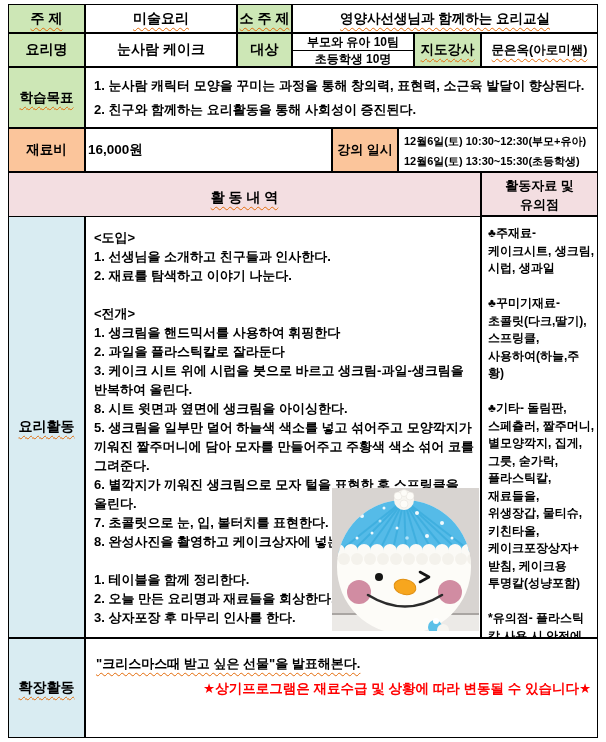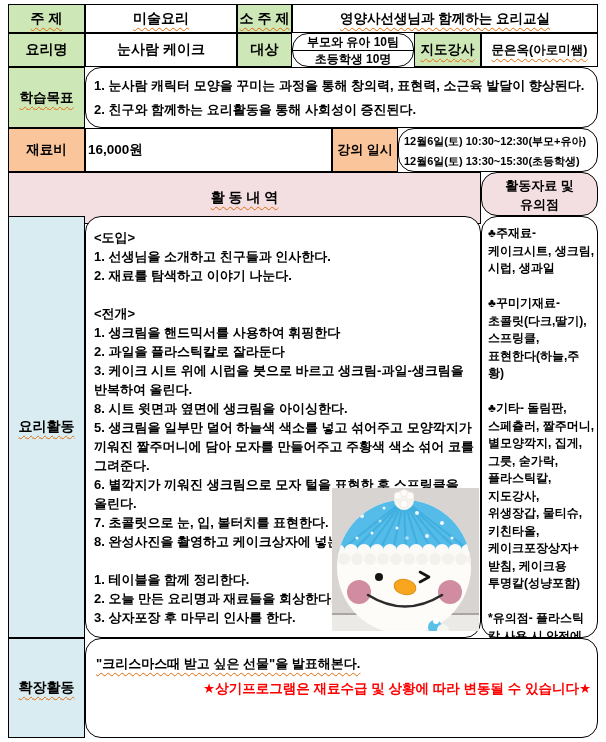--- a/index.html
+++ b/index.html
@@ -5,21 +5,21 @@
   html,body{margin:0;padding:0;background:#fff;}
   .page{position:relative;width:606px;height:742px;background:#fff;overflow:hidden;
         font-family:"Liberation Sans","DejaVu Sans",sans-serif;font-weight:700;color:#000;text-decoration:underline;}
   .tbl{position:absolute;left:8px;top:4px;width:590px;height:734px;}
   .cell{position:absolute;box-sizing:border-box;border:1px solid #000;background:#fff;
         display:flex;align-items:center;justify-content:center;text-align:center;}
   .g{background:var(--cell-green);}
   .o{background:var(--cell-orange);}
   .p{background:var(--cell-pink);}
   .bl{background:var(--cell-blue);}
-  .blk{display:block;border-radius:16px;}
+  .blk{display:block;}
   .sq{text-decoration-line:underline;text-decoration-style:wavy;
       text-decoration-color:var(--squiggle);text-decoration-thickness:1px;text-underline-offset:4px;}
   .f14{font-size:14px;} .f135{font-size:13.5px;} .f13{font-size:13px;}
   .aline{font-size:13px;line-height:19px;min-height:19px;text-align:left;}
   .mline{font-size:12px;line-height:17.5px;min-height:17.5px;text-align:left;}
   .gline{font-size:13px;line-height:24px;text-align:left;}
   .sline{font-size:11px;line-height:20px;text-align:left;white-space:nowrap;}
   .hline{font-size:13px;line-height:19px;text-align:center;}
   .half{height:16px;display:flex;align-items:center;justify-content:center;font-size:12px;line-height:15px;}
   .half.first{border-bottom:1px solid #000;}
@@ -127,28 +127,28 @@
     </div>
     <div class="cell blk" style="left:473px;top:212px;width:117px;height:422px;padding:8px 3px 0 6px">
       <div>
           <div class="mline">♣주재료-</div>
           <div class="mline">케이크시트, 생크림,</div>
           <div class="mline">시럽, 생과일</div>
           <div class="mline"></div>
           <div class="mline">♣꾸미기재료-</div>
           <div class="mline">초콜릿(다크,딸기),</div>
           <div class="mline">스프링클,</div>
-          <div class="mline">표현한다(하늘,주황)</div>
+          <div class="mline">사용하여(하늘,주황)</div>
           <div class="mline"></div>
           <div class="mline">♣기타- 돌림판,</div>
           <div class="mline">스페츌러, 짤주머니,</div>
           <div class="mline">별모양깍지, 집게,</div>
           <div class="mline">그릇, 숟가락,</div>
           <div class="mline">플라스틱칼,</div>
-          <div class="mline">지도강사,</div>
+          <div class="mline">재료들을,</div>
           <div class="mline">위생장갑, 물티슈,</div>
           <div class="mline">키친타올,</div>
           <div class="mline">케이크포장상자+</div>
           <div class="mline">받침, 케이크용</div>
           <div class="mline">투명칼(성냥포함)</div>
           <div class="mline"></div>
           <div class="mline">*유의점- 플라스틱</div>
           <div class="mline">칼 사용 시 안전에</div>
           <div class="mline">주의한다.</div>
         </div>

